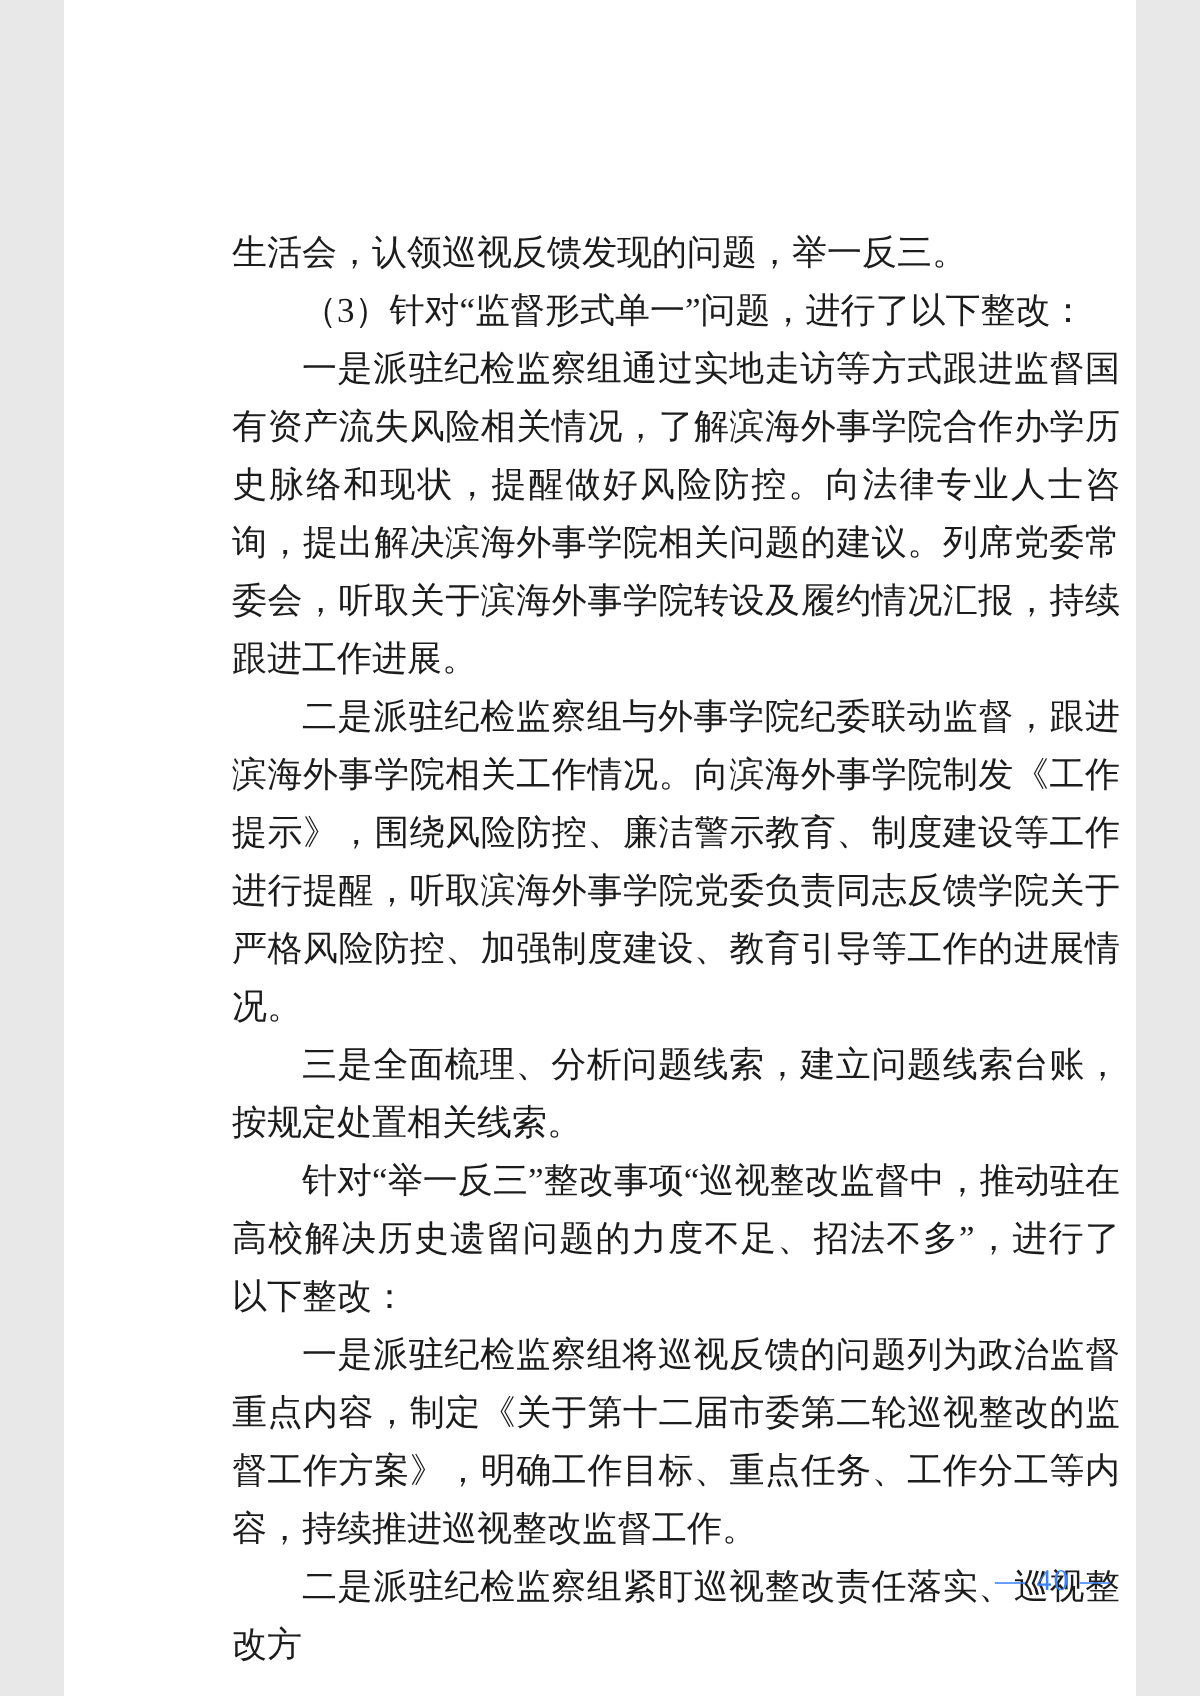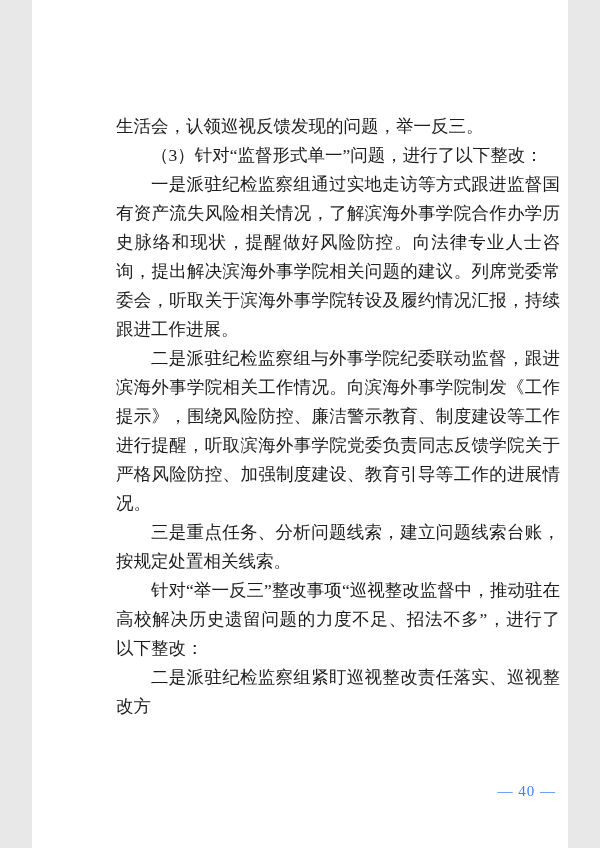--- a/index.html
+++ b/index.html
@@ -44,18 +44,19 @@
 </style>
 </head>
 <body>
 
 <div class="page">
   <main class="content">
     <p class="para no-indent"><span>生活会，认领巡视反馈发现的问题，举一反三。</span></p>
     <p class="para"><span>（3）针对“监督形式单一”问题，进行了以下整改：</span></p>
     <p class="para"><b class="lead">一是</b><span>派驻纪检监察组通过实地走访等方式跟进监督国有资产流失风险相关情况，了解滨海外事学院合作办学历史脉络和现状，提醒做好风险防控。向法律专业人士咨询，提出解决滨海外事学院相关问题的建议。列席党委常委会，听取关于滨海外事学院转设及履约情况汇报，持续跟进工作进展。</span></p>
     <p class="para"><b class="lead">二是</b><span>派驻纪检监察组与外事学院纪委联动监督，跟进滨海外事学院相关工作情况。向滨海外事学院制发《工作提示》，围绕风险防控、廉洁警示教育、制度建设等工作进行提醒，听取滨海外事学院党委负责同志反馈学院关于严格风险防控、加强制度建设、教育引导等工作的进展情况。</span></p>
-    <p class="para"><b class="lead">三是</b><span>重点任务、分析问题线索，建立问题线索台账，按规定处置相关线索。</span></p>
+    <p class="para"><b class="lead">三是</b><span>全面梳理、分析问题线索，建立问题线索台账，按规定处置相关线索。</span></p>
     <p class="para"><span>针对“举一反三”整改事项“巡视整改监督中，推动驻在高校解决历史遗留问题的力度不足、招法不多”，进行了以下整改：</span></p>
+    <p class="para"><b class="lead">一是</b><span>派驻纪检监察组将巡视反馈的问题列为政治监督重点内容，制定《关于第十二届市委第二轮巡视整改的监督工作方案》，明确工作目标、重点任务、工作分工等内容，持续推进巡视整改监督工作。</span></p>
     <p class="para"><b class="lead">二是</b><span>派驻纪检监察组紧盯巡视整改责任落实、巡视整改方</span></p>
   </main>
   <div class="footer">— 40 —</div>
 </div>
 
 </body></html>

